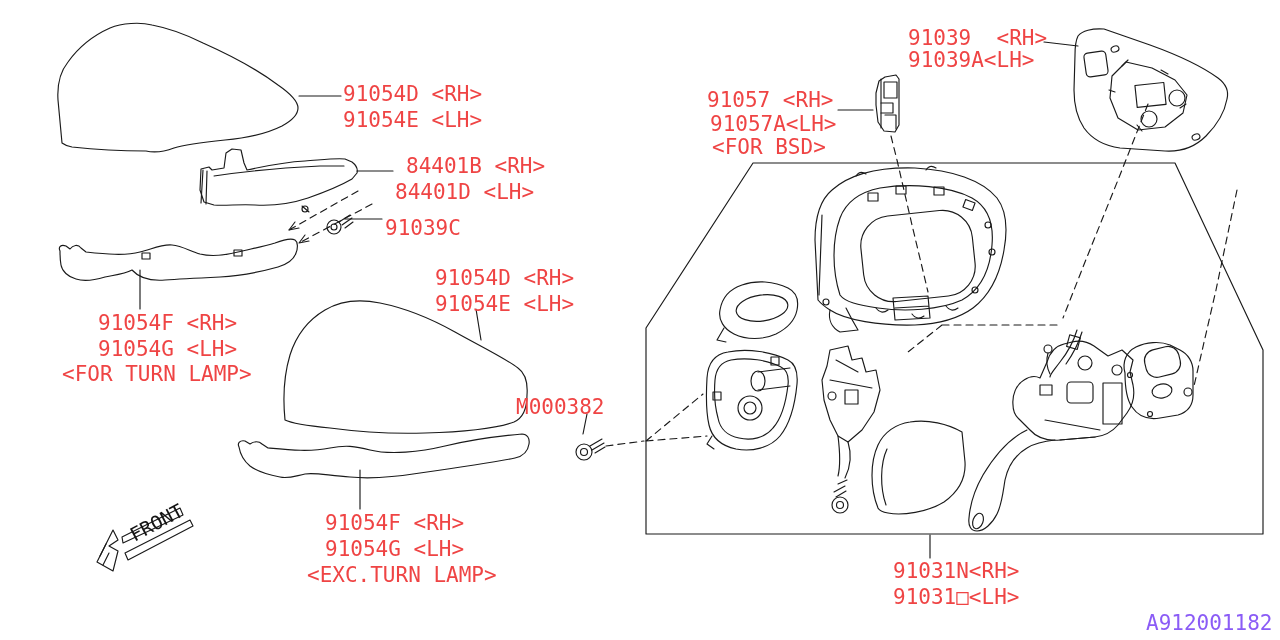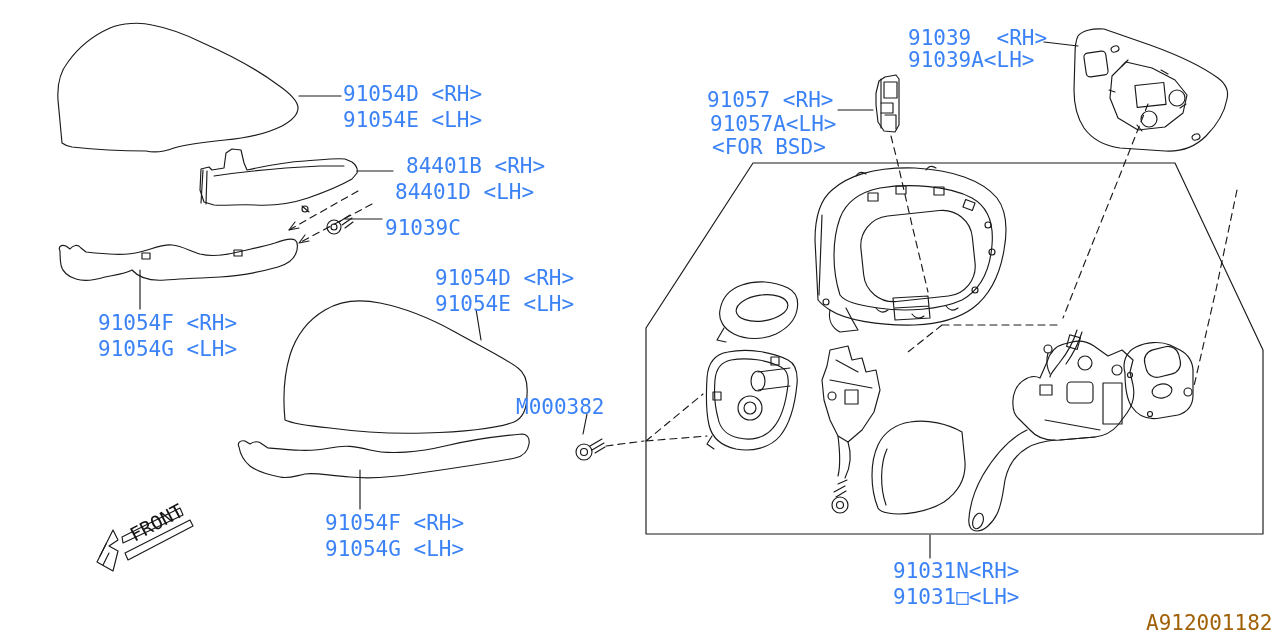--- a/index.html
+++ b/index.html
@@ -1,23 +1,23 @@
 <!DOCTYPE html>
 <html><head>
 <meta charset="utf-8">
 <style>
   html,body{margin:0;padding:0;background:#fff;}
   #stage{position:relative;width:1280px;height:640px;background:#ffffff;overflow:hidden;
          font-family:"DejaVu Sans Mono",monospace;}
   #art{position:absolute;left:0;top:0;}
-  .lbl{position:absolute;font:21px/23px "DejaVu Sans Mono",monospace;color:#3b82f6;
+  .lbl{position:absolute;font:21px/23px "DejaVu Sans Mono",monospace;color:#ef4444;
        white-space:pre;letter-spacing:0px;}
   #front-label{position:absolute;left:126px;top:526px;font:19px "DejaVu Sans Mono",monospace;
        color:#141414;transform:rotate(-28deg);transform-origin:left top;}
-  #diagram-id{position:absolute;left:1146px;top:611px;font:21px "DejaVu Sans Mono",monospace;color:#a16207;}
+  #diagram-id{position:absolute;left:1146px;top:611px;font:21px "DejaVu Sans Mono",monospace;color:#8b5cf6;}
   svg path, svg polyline, svg polygon, svg line, svg circle, svg ellipse, svg rect{
       fill:none;stroke:#1a1a1a;stroke-width:1.15;stroke-linecap:round;stroke-linejoin:round;}
   svg .dash{stroke-dasharray:7 5;}
 </style>
 </head>
 <body>
 
 <div id="stage">
 
 <svg id="art" width="1280" height="640" viewBox="0 0 1280 640">
@@ -249,23 +249,25 @@
 <div class="lbl" style="left:406px;top:155px">84401B &lt;RH&gt;</div>
 <div class="lbl" style="left:395px;top:181px">84401D &lt;LH&gt;</div>
 
 <div class="lbl" style="left:385px;top:217px">91039C</div>
 
 <div class="lbl" style="left:435px;top:267px">91054D &lt;RH&gt;</div>
 <div class="lbl" style="left:435px;top:293px">91054E &lt;LH&gt;</div>
 
 <div class="lbl" style="left:98px;top:312px">91054F &lt;RH&gt;</div>
 <div class="lbl" style="left:98px;top:338px">91054G &lt;LH&gt;</div>
+<div class="lbl" style="left:62px;top:363px">&lt;FOR TURN LAMP&gt;</div>
 
 <div class="lbl" style="left:325px;top:512px">91054F &lt;RH&gt;</div>
 <div class="lbl" style="left:325px;top:538px">91054G &lt;LH&gt;</div>
+<div class="lbl" style="left:307px;top:564px">&lt;EXC.TURN LAMP&gt;</div>
 
 <div class="lbl" style="left:516px;top:396px">M000382</div>
 
 <div class="lbl" style="left:707px;top:89px">91057 &lt;RH&gt;</div>
 <div class="lbl" style="left:710px;top:113px">91057A&lt;LH&gt;</div>
 <div class="lbl" style="left:712px;top:136px">&lt;FOR BSD&gt;</div>
 
 <div class="lbl" style="left:908px;top:27px">91039  &lt;RH&gt;</div>
 <div class="lbl" style="left:908px;top:49px">91039A&lt;LH&gt;</div>
 

